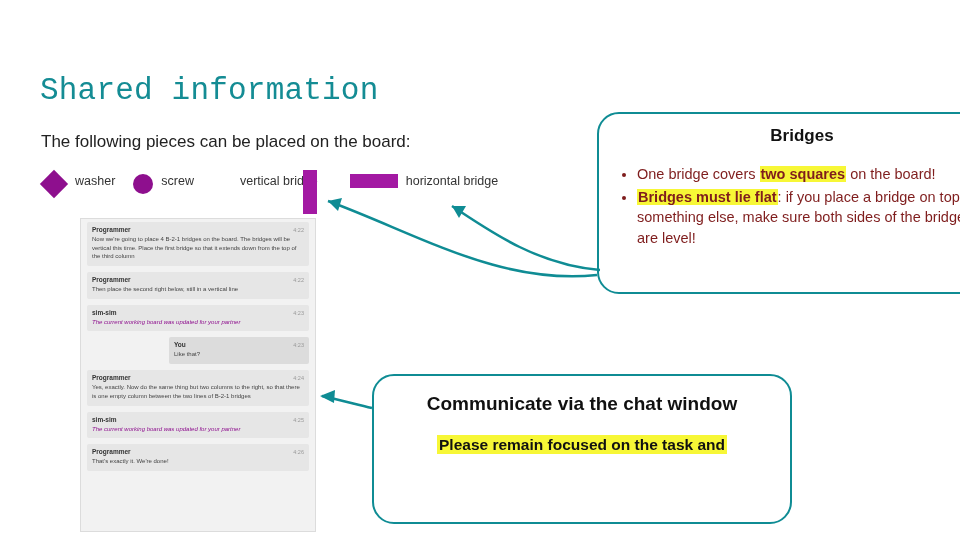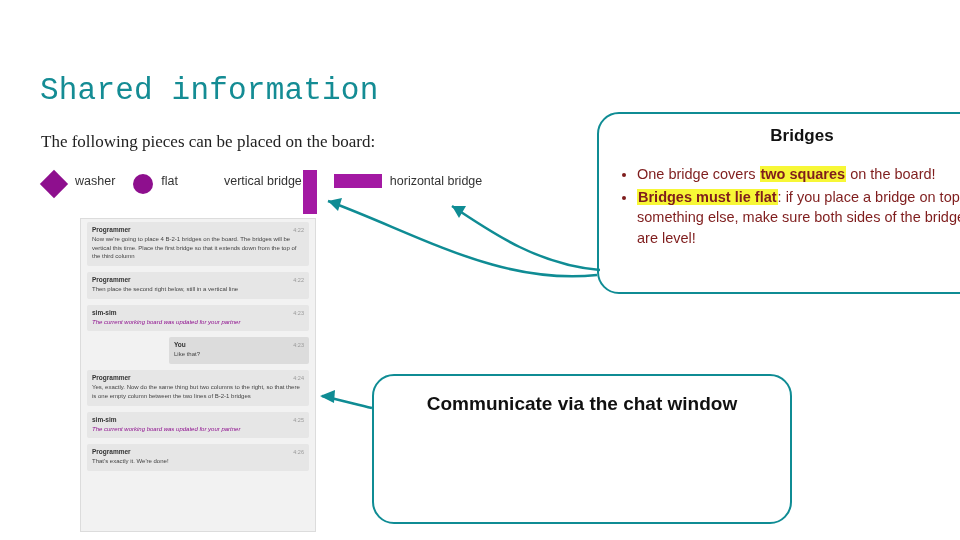--- a/index.html
+++ b/index.html
@@ -24,21 +24,20 @@
     font-weight: 400;
     letter-spacing: .2px;
     font-family: Liberation Mono, monospace;
   }
   
   #intro-line {
     position: absolute;
     left: 41px; top: 132px;
     font-size: 17px;
     color: #222;
-    font-family: Liberation Serif, serif;
   }
   
   #legend {
     position: absolute;
     left: 41px; top: 174px;
     width: 560px; height: 34px;
     display: flex;
     align-items: center;
   }
   .legend-item {
@@ -191,21 +190,21 @@
 
     <div class="legend-item">
       <span class="shape-washer-wrap">
           <span class="shape-washer"></span>
         </span>
       <span class="legend-label">washer</span>
     </div>
 
     <div class="legend-item">
       <span class="shape-screw"></span>
-      <span class="legend-label">flat</span>
+      <span class="legend-label">screw</span>
     </div>
 
 
     <span class="gap-a"></span>
 
     <div class="legend-item">
       <span class="legend-label" style="margin-left:0;margin-right:10px;">vertical bridge</span>
     </div>
 
     <span class="gap-b"></span>
@@ -283,21 +282,21 @@
     <div class="callout-title">Bridges</div>
     <ul id="bridges-list">
       <li><span>One bridge covers </span><span class="hl bold">two squares</span><span> on the board!</span></li>
       <li><span class="hl bold">Bridges must lie flat</span><span>: if you place a bridge on top of something else, make sure both sides of the bridge are level!</span></li>
     </ul>
   </div>
 
   <div class="callout" id="callout-chat">
     <div class="callout-title">Communicate via the chat window</div>
     <div id="chat-note">
-      <br>
+      <span class="hl">Please remain focused on the task and</span><br>
     </div>
   </div>
 
   <svg id="connectors">
 
     <path d="M597 275 C 500 285, 420 235, 328 201" stroke="#0F8C94" stroke-width="2.5" fill="none"></path>
     <polygon points="328,201 342,198 338,211" fill="#0F8C94" transform="rotate(0 328 201)"></polygon>
 
     <path d="M600 270 C 540 265, 495 235, 452 206" stroke="#0F8C94" stroke-width="2.5" fill="none"></path>
     <polygon points="452,206 466,206 459,218" fill="#0F8C94"></polygon>

